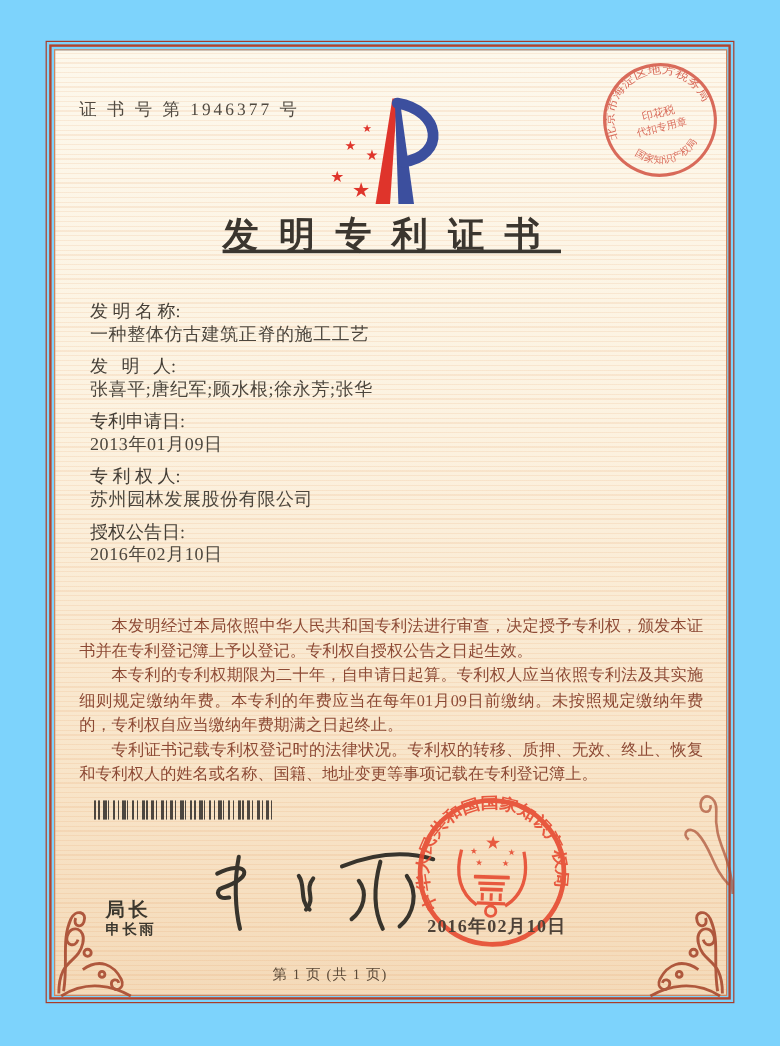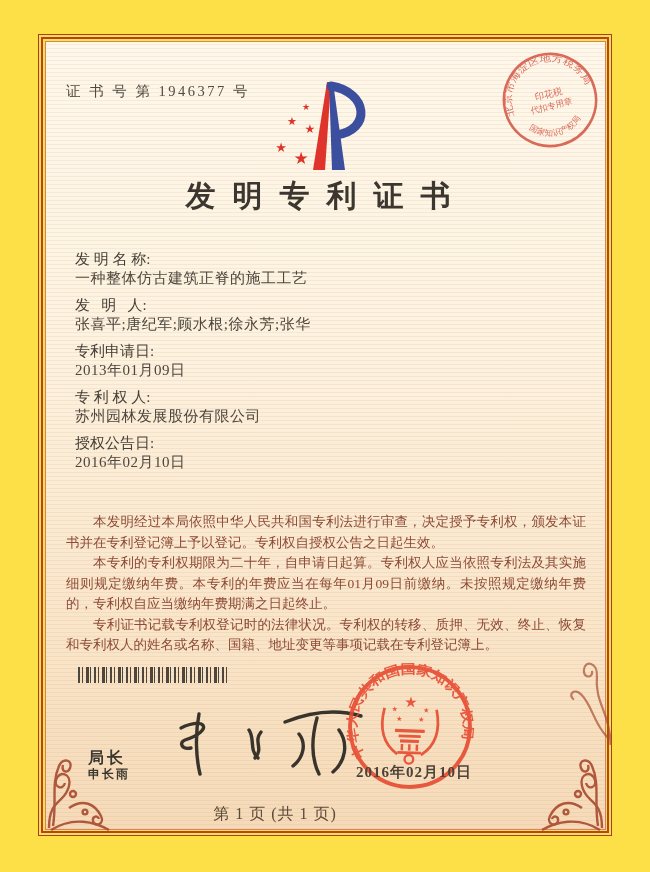--- a/index.html
+++ b/index.html
@@ -1,51 +1,51 @@
 <!DOCTYPE html>
 <html><head>
 <meta charset="utf-8">
 <style>
   html,body{margin:0;padding:0;background:#e9e4d8;}
   .page{
     position:relative; width:650px; height:872px; margin:0 auto;
-    background:#fde047; overflow:hidden;
+    background:#7dd3fc; overflow:hidden;
     font-family:"Liberation Serif","DejaVu Serif",serif;
   }
   
   .frame{position:absolute; left:38px; top:34px; right:38px; bottom:36px;
     border:1.5px solid #a93b28; padding:2px; box-sizing:border-box;}
   .frame-mid{height:100%; box-sizing:border-box; border:2.5px solid #b2432c; padding:1.5px;}
   .frame-inner{height:100%; box-sizing:border-box; border:1px solid #d4845a;
     background:
       repeating-linear-gradient(0deg, rgba(224,138,72,0.13) 0px, rgba(224,138,72,0.13) 1px, rgba(255,255,255,0) 1px, rgba(255,255,255,0) 4px),
       linear-gradient(180deg,#fdf8ec 0%,#fcf2e0 40%,#f8e4c8 78%,#f4dab9 100%);
   }
   .abs{position:absolute;}
   .cert-no{left:66px; top:82px; font-size:14.5px; letter-spacing:2.5px; color:#514a41;}
   .title{left:0; top:176px; width:100%; text-align:center; font-size:30px; font-weight:bold;
-    letter-spacing:17px; padding-left:3px; box-sizing:border-box; color:#3b362f;}
+    letter-spacing:17px; padding-left:3px; box-sizing:border-box; color:#3b362f;text-decoration:underline;}
   .fields{left:75px; top:250px; width:480px;}
   .field-row{display:flex; align-items:baseline; height:46px; font-size:15px;flex-direction:column;}
   .field-label{display:inline-block; min-width:118px; color:#443e36; white-space:pre;}
   .field-value{color:#4c463d; letter-spacing:0.5px; white-space:pre;}
   .body-text{left:66px; top:512px; width:520px; color:#8d4a35; font-size:13.5px; line-height:20.5px; text-align:justify;}
   .body-text p{margin:0; text-indent:2em;}
   .barcode{left:78px; top:667px; width:150px; height:16px; opacity:.85;
     background:repeating-linear-gradient(90deg,
       #2f2b28 0 2px, transparent 2px 4px,
       #2f2b28 4px 5px, transparent 5px 8px,
       #2f2b28 8px 11px, transparent 11px 12px,
       #2f2b28 12px 13px, transparent 13px 16px);}
   .signer-title{left:88px; top:748px; font-size:16px; color:#3c382f; letter-spacing:3px;
     font-family:"Liberation Sans","DejaVu Sans",sans-serif; font-weight:bold;}
   .signer-name{left:88px; top:766px; font-size:12px; color:#3c382f; letter-spacing:2px;
     font-family:"Liberation Sans","DejaVu Sans",sans-serif; font-weight:bold;}
   .issue-date{left:356px; top:763px; font-size:15px; color:#4e4238; letter-spacing:1px; z-index:6; font-weight:bold;}
-  .page-footer{left:175px; top:804px; width:200px; text-align:center; font-size:16px; color:#5c4a38; letter-spacing:1px;}
+  .page-footer{left:175px; top:804px; width:200px; text-align:center; font-size:12px; color:#5c4a38; letter-spacing:1px;}
   .seal-office{left:343px; top:660px; width:134px; height:134px; z-index:5; opacity:.88; transform:rotate(2deg);}
   .seal-tax{left:498px; top:48px; width:104px; height:104px; opacity:.78; transform:rotate(-14deg);}
   .logo{left:268px; top:78px; width:120px; height:100px;}
   .signature{left:165px; top:700px; width:210px; height:90px;}
   .flourish{width:90px; height:95px; z-index:4;}
   .flourish.bl{left:43px; top:738px;}
   .flourish.br{left:518px; top:738px; transform:scaleX(-1);}
   .flourish.r-edge{left:560px; top:620px; width:50px; height:130px; transform:scaleX(-1) rotate(8deg); opacity:.8;}
 </style>
 </head>

